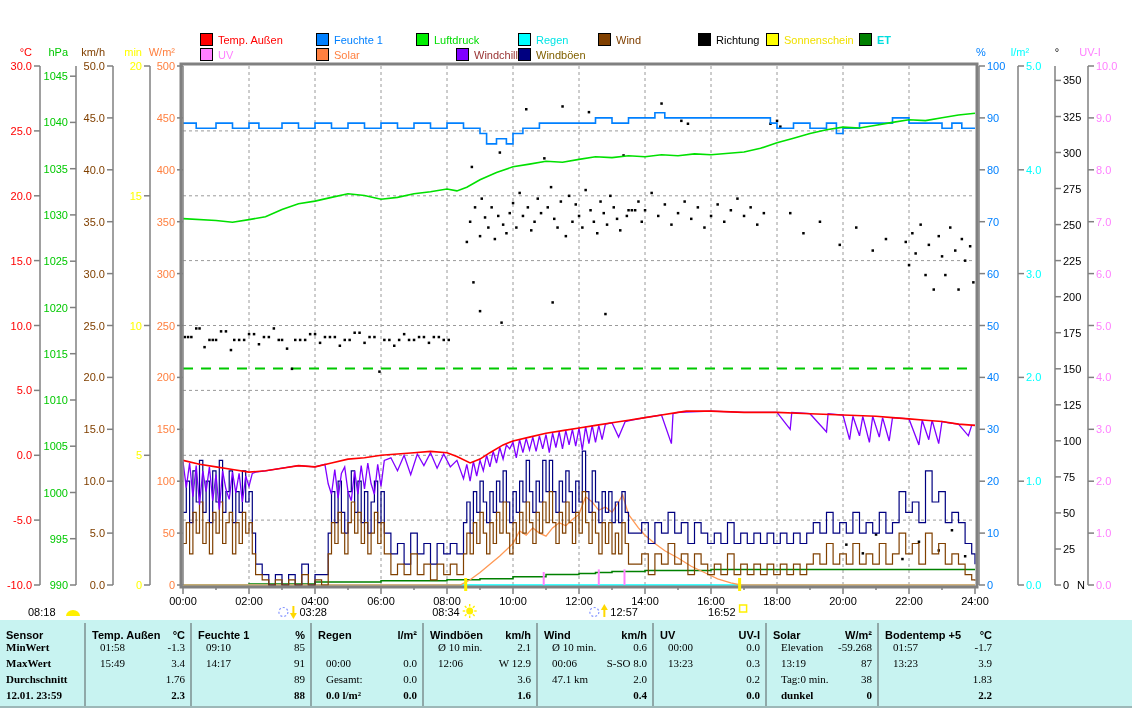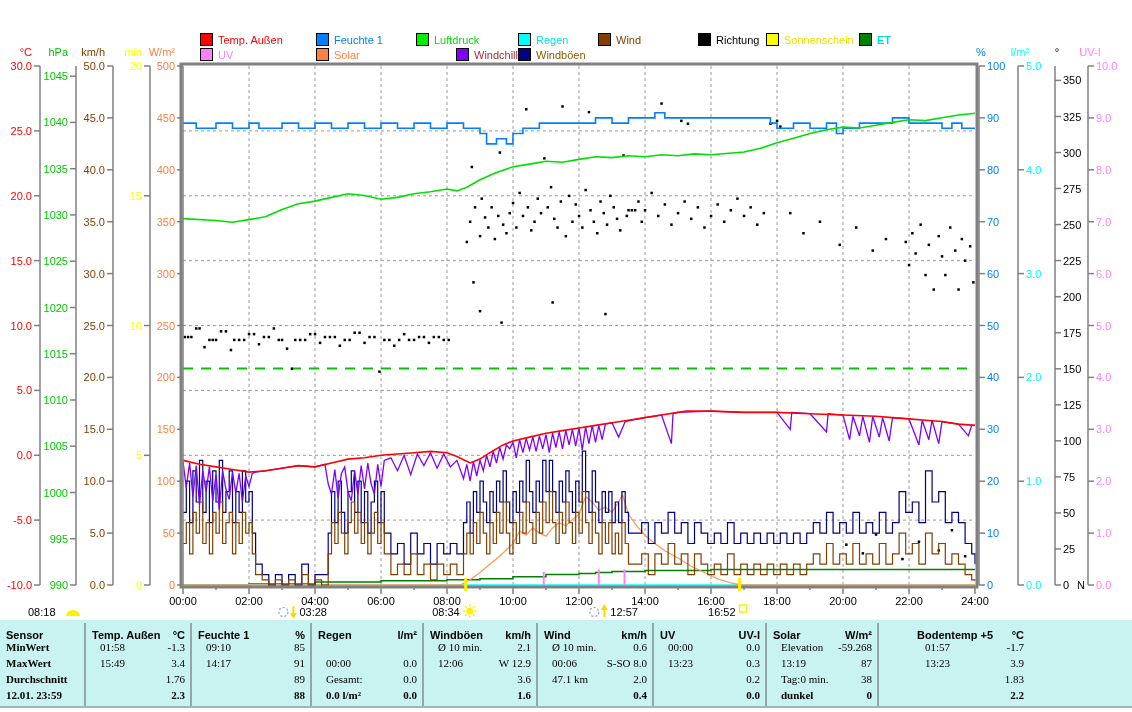--- a/index.html
+++ b/index.html
@@ -771,21 +771,21 @@
         </div>
         <div class="tr">
           <span class="tl">Tag:0 min.</span>
           <span class="tv">38</span>
         </div>
         <div class="tr">
           <span class="tl bold">dunkel</span>
           <span class="tv bold">0</span>
         </div>
       </div>
-      <div class="col" style="width: 118px; margin-left: 32px;">
+      <div class="col" style="width: 118px;">
         <div class="th">
           <span class="tn bold">Bodentemp +5</span>
           <span class="tu bold">°C</span>
         </div>
         <div class="tr">
           <span class="tl">01:57</span>
           <span class="tv">-1.7</span>
         </div>
         <div class="tr">
           <span class="tl">13:23</span>

